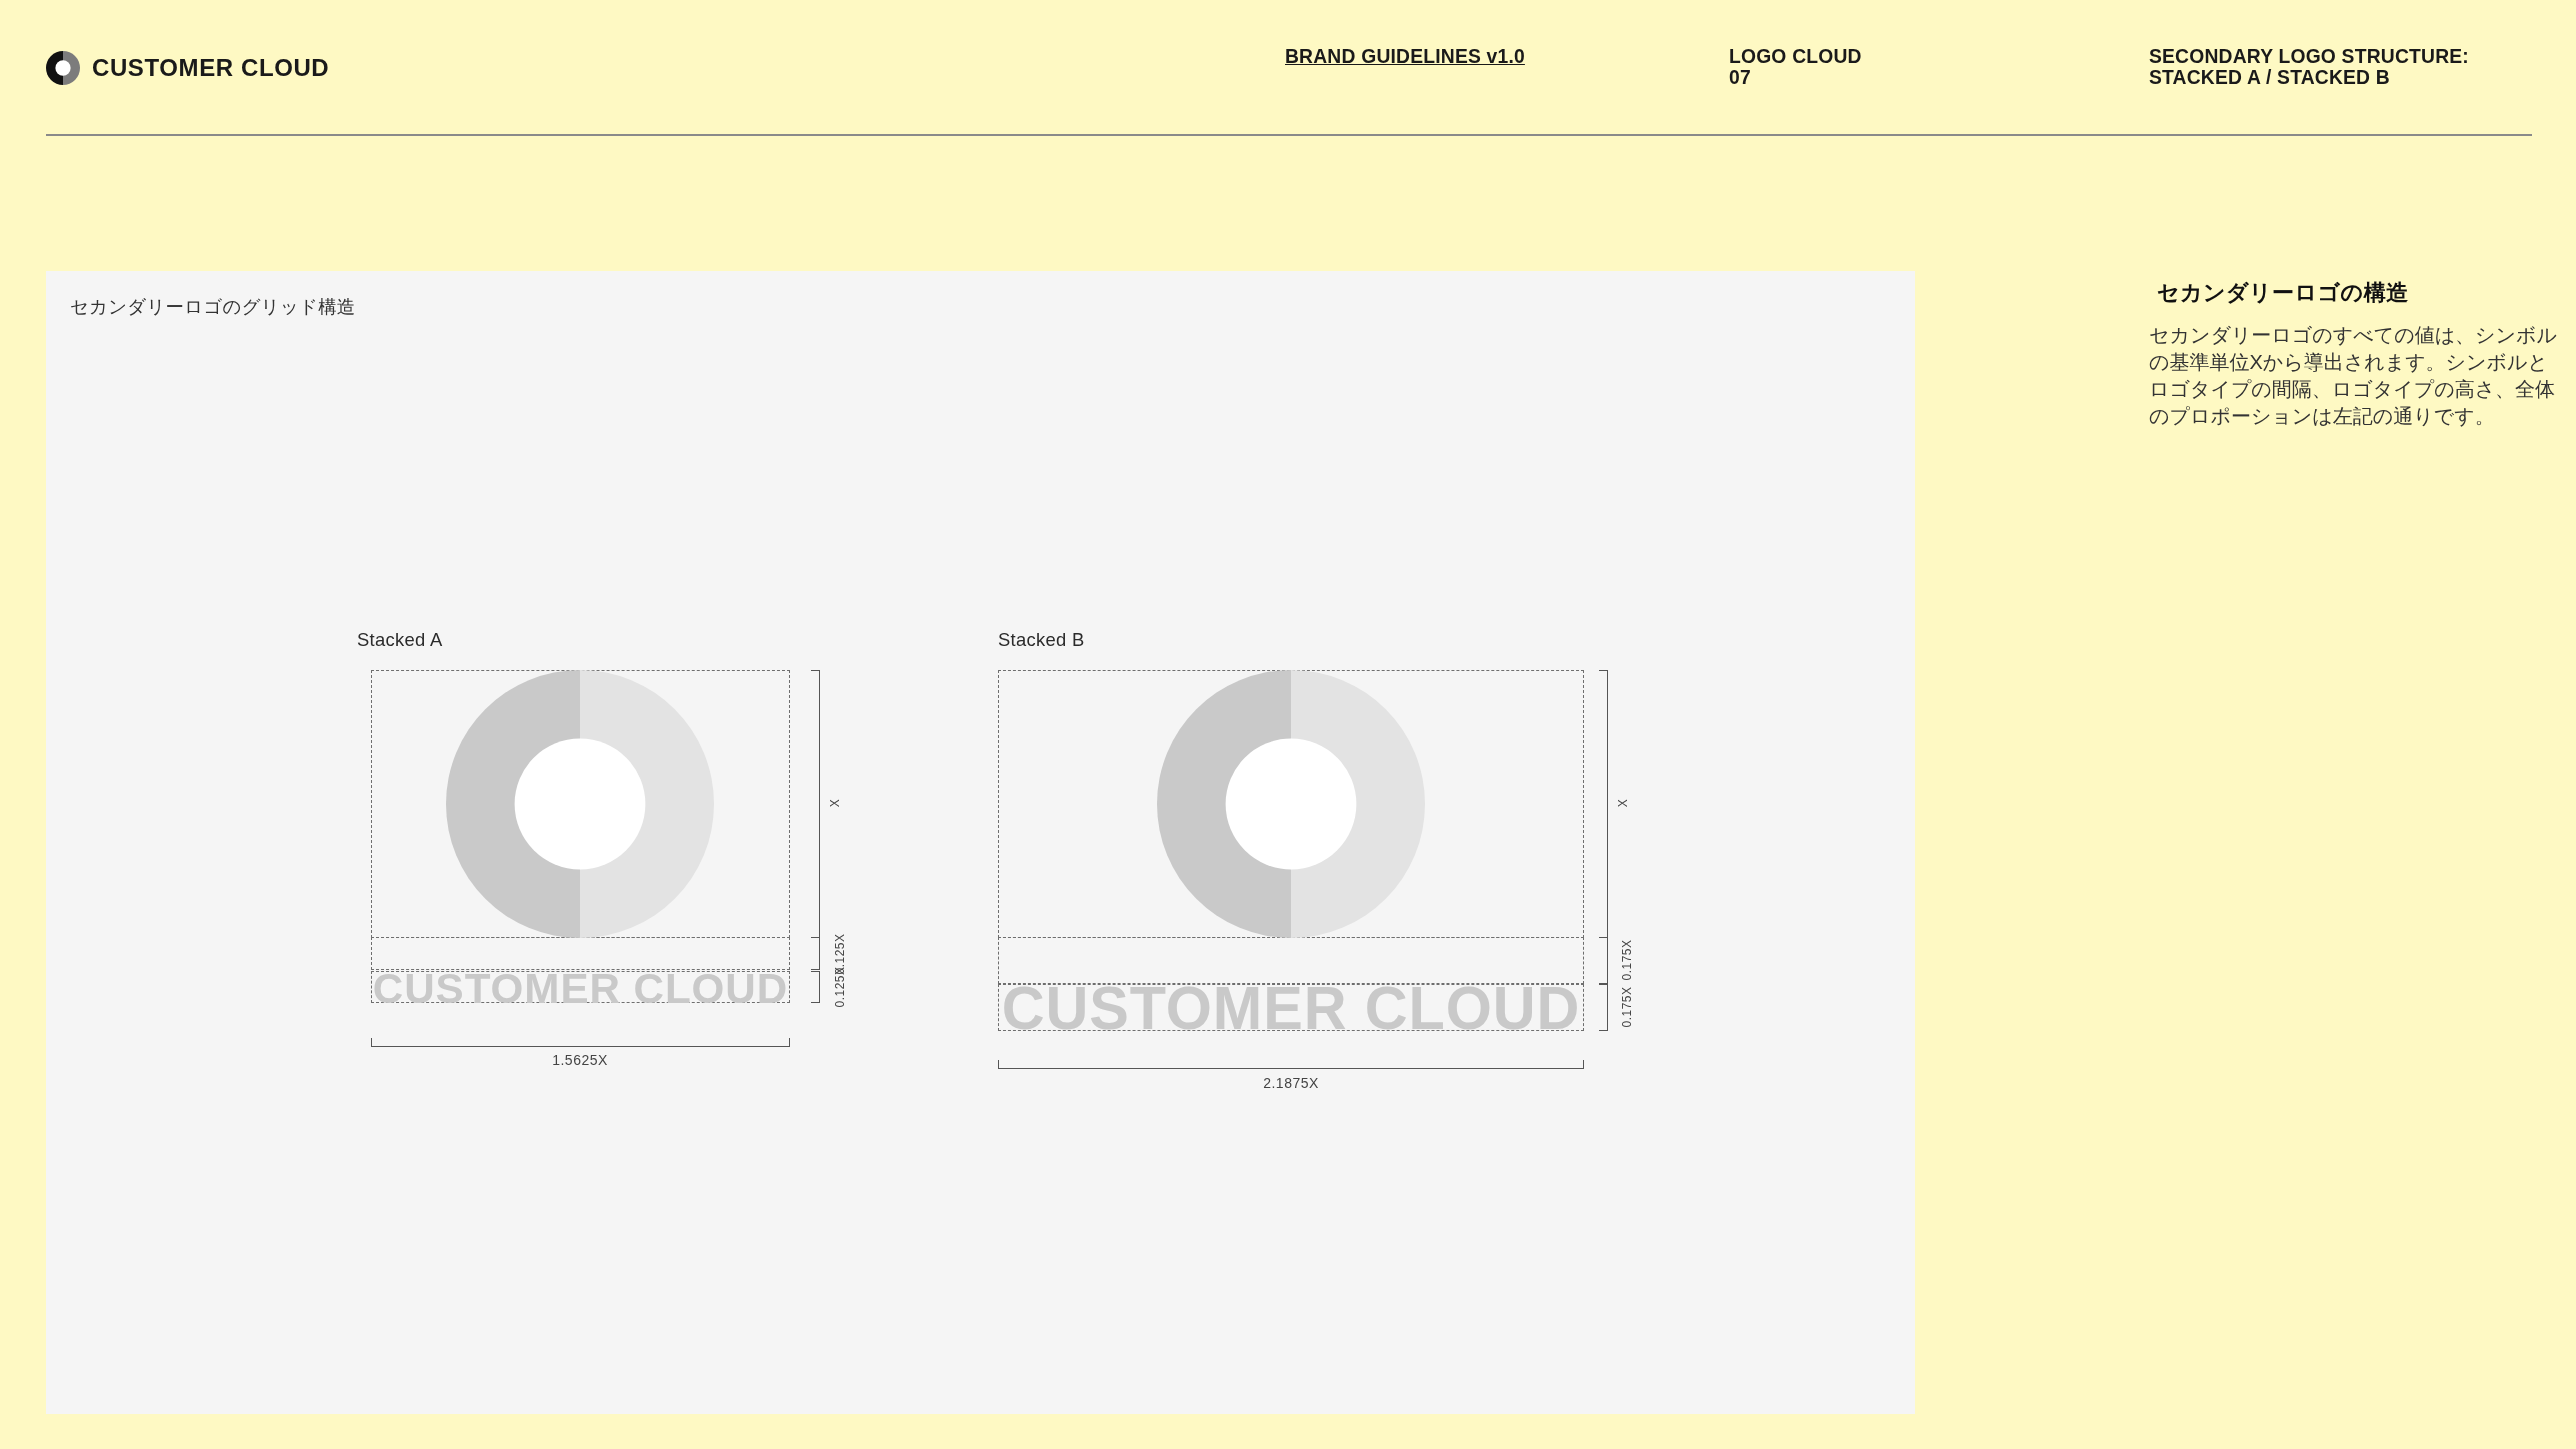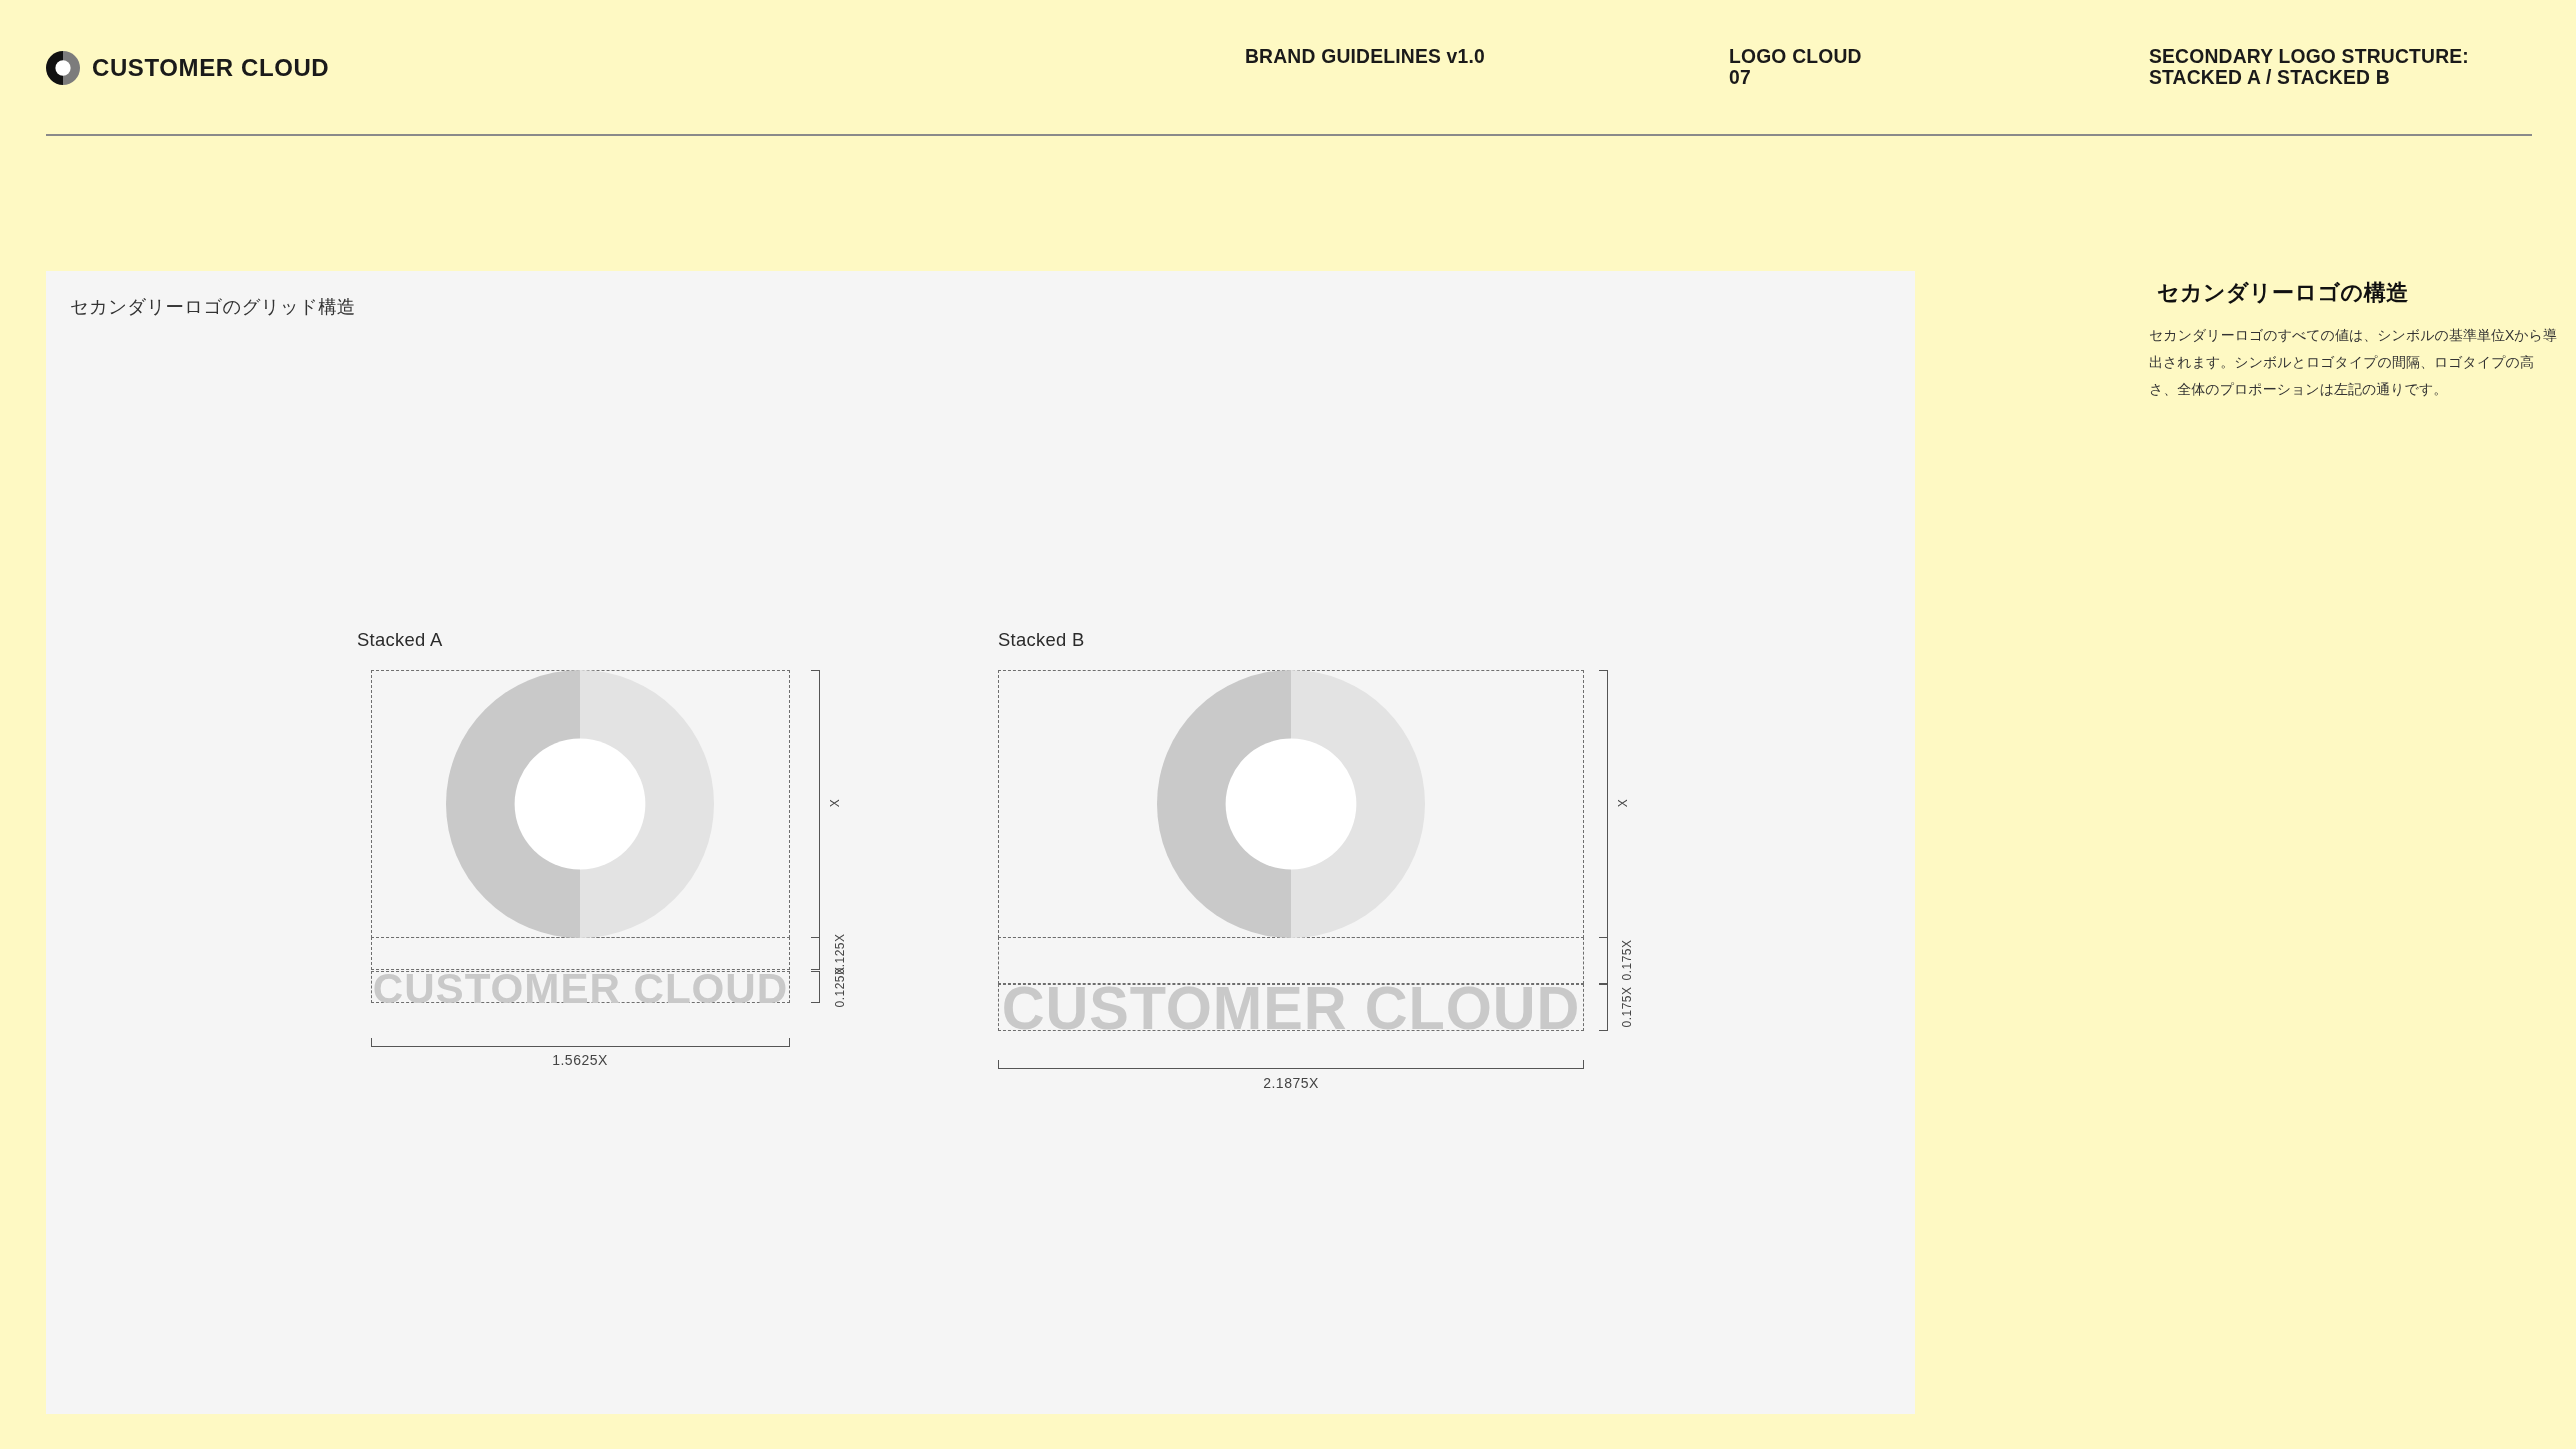--- a/index.html
+++ b/index.html
@@ -4,21 +4,21 @@
 <style>
   html,body{margin:0;padding:0;background:#ffffff;}
   .page{position:relative;width:2576px;height:1449px;background:#fef9c3;overflow:hidden;
         font-family:"Liberation Sans","DejaVu Sans",sans-serif;color:#1a1a1a;}
 
   
   .brand{position:absolute;left:46px;top:51px;display:flex;align-items:center;}
   .brand svg{display:block;}
   .brand-text{margin-left:12px;font-size:24px;font-weight:700;letter-spacing:0.6px;white-space:nowrap;}
   .h-block{position:absolute;top:46px;font-size:19.3px;font-weight:700;line-height:21px;letter-spacing:0.2px;white-space:nowrap;}
-  .doc-title{left:1245px;}
+  .doc-title{left:1285px;text-decoration:underline;}
   .section-title{left:1729px;}
   .page-title{left:2149px;}
   .divider{position:absolute;left:46px;top:134px;width:2486px;height:1.8px;background:#8a8a8a;}
 
   
   .panel{position:absolute;left:46px;top:271px;width:1869px;height:1143px;background:#f5f5f5;}
   .panel-title{position:absolute;left:70px;top:294px;font-size:18.4px;color:#333333;letter-spacing:0.3px;}
 
   
   .dg-label{position:absolute;font-size:18.4px;color:#2b2b2b;letter-spacing:0.3px;}
@@ -30,21 +30,21 @@
   .vbracket{position:absolute;width:9.2px;box-sizing:border-box;
             border-top:0.9px solid #555;border-right:0.9px solid #555;border-bottom:0.9px solid #555;}
   .hbracket{position:absolute;height:9.2px;box-sizing:border-box;
             border-left:0.9px solid #555;border-right:0.9px solid #555;border-bottom:0.9px solid #555;}
   .dim-v{position:absolute;transform:translate(-50%,-50%) rotate(-90deg);font-size:12px;color:#444;
          white-space:nowrap;letter-spacing:0.5px;}
   .dim-h{position:absolute;transform:translateX(-50%);font-size:14px;color:#444;letter-spacing:0.5px;}
 
   
   .notes-heading{position:absolute;left:2149px;top:270px;font-size:22px;font-weight:700;color:#111;margin:8px;letter-spacing:0.5px;}
-  .notes-body{position:absolute;left:2149px;top:322px;width:412px;font-size:14px;line-height:27px;color:#333;margin:0;}
+  .notes-body{position:absolute;left:2149px;top:322px;width:412px;font-size:20px;line-height:27px;color:#333;margin:0;}
 </style>
 </head>
 <body>
 
 <div class="page">
 
   <div class="brand">
     <svg width="34" height="34" viewBox="0 0 37 37">
       <path d="M18.5,0 A18.5,18.5 0 0 0 18.5,37 Z" fill="#111111"></path>
       <path d="M18.5,0 A18.5,18.5 0 0 1 18.5,37 Z" fill="#7c7c7c"></path>

